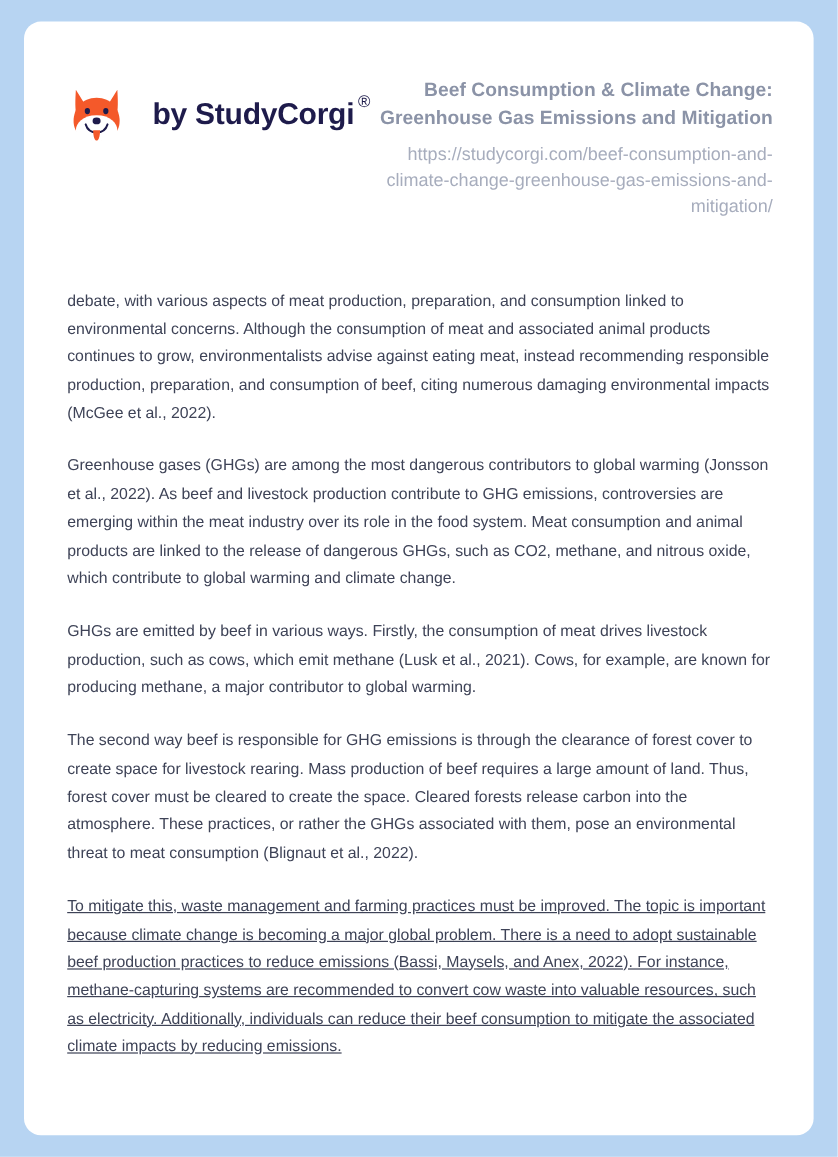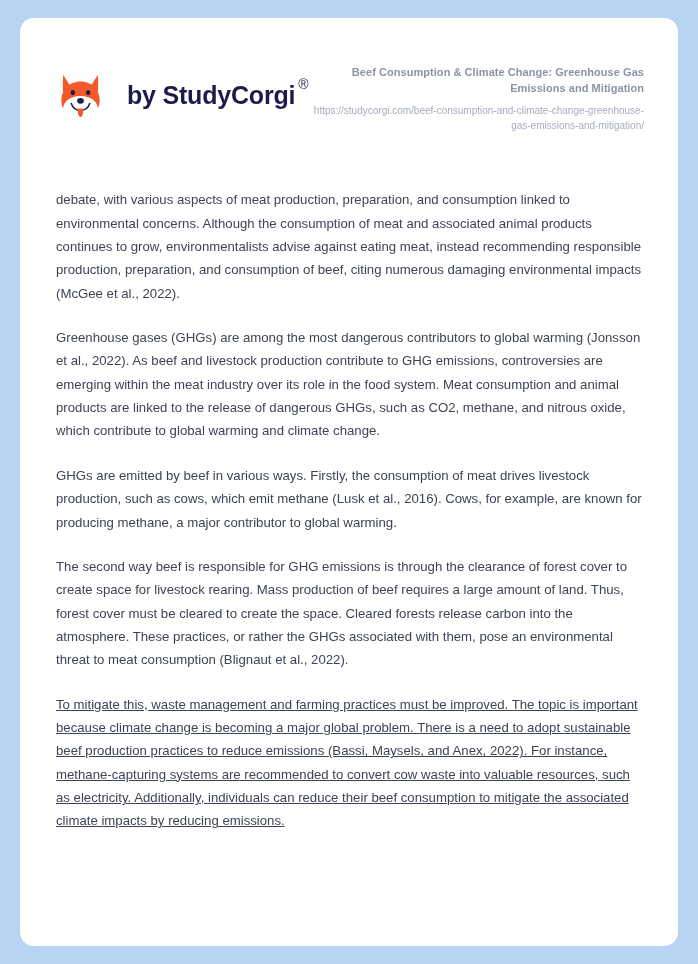--- a/index.html
+++ b/index.html
@@ -68,30 +68,30 @@
   }
 
   .header-meta {
     text-align: right;
     max-width: 335px;
     padding-top: 2px;
   }
 
   .doc-title {
     color: #8b93a7;
-    font-size: 11px;
+    font-size: 16px;
     font-weight: bold;
     line-height: 1.42;
     margin: 0;
     letter-spacing: 0.05px;
   }
 
   .doc-url {
     color: #a7adbd;
-    font-size: 10px;
+    font-size: 15px;
     font-weight: normal;
     line-height: 1.45;
     margin: 8px 0 0 0;
     word-break: break-word;
   }
 
   
   .doc-body {
     padding: 0 36px;
     margin-top: 55px;
@@ -141,18 +141,18 @@
     <div class="header-meta">
       <p class="doc-title">Beef Consumption &amp; Climate Change: Greenhouse Gas Emissions and Mitigation</p>
       <p class="doc-url">https://studycorgi.com/beef-consumption-and-climate-change-greenhouse-gas-emissions-and-mitigation/</p>
     </div>
 
   </div>
 
   <div class="doc-body">
     <p class="doc-paragraph">debate, with various aspects of meat production, preparation, and consumption linked to environmental concerns. Although the consumption of meat and associated animal products continues to grow, environmentalists advise against eating meat, instead recommending responsible production, preparation, and consumption of beef, citing numerous damaging environmental impacts (McGee et al., 2022).</p>
     <p class="doc-paragraph">Greenhouse gases (GHGs) are among the most dangerous contributors to global warming (Jonsson et al., 2022). As beef and livestock production contribute to GHG emissions, controversies are emerging within the meat industry over its role in the food system. Meat consumption and animal products are linked to the release of dangerous GHGs, such as CO2, methane, and nitrous oxide, which contribute to global warming and climate change.</p>
-    <p class="doc-paragraph">GHGs are emitted by beef in various ways. Firstly, the consumption of meat drives livestock production, such as cows, which emit methane (Lusk et al., 2016). Cows, for example, are known for producing methane, a major contributor to global warming.</p>
+    <p class="doc-paragraph">GHGs are emitted by beef in various ways. Firstly, the consumption of meat drives livestock production, such as cows, which emit methane (Lusk et al., 2021). Cows, for example, are known for producing methane, a major contributor to global warming.</p>
     <p class="doc-paragraph">The second way beef is responsible for GHG emissions is through the clearance of forest cover to create space for livestock rearing. Mass production of beef requires a large amount of land. Thus, forest cover must be cleared to create the space. Cleared forests release carbon into the atmosphere. These practices, or rather the GHGs associated with them, pose an environmental threat to meat consumption (Blignaut et al., 2022).</p>
     <p class="doc-paragraph">To mitigate this, waste management and farming practices must be improved. The topic is important because climate change is becoming a major global problem. There is a need to adopt sustainable beef production practices to reduce emissions (Bassi, Maysels, and Anex, 2022). For instance, methane-capturing systems are recommended to convert cow waste into valuable resources, such as electricity. Additionally, individuals can reduce their beef consumption to mitigate the associated climate impacts by reducing emissions.</p>
   </div>
 
 </div>
 
 </body></html>

